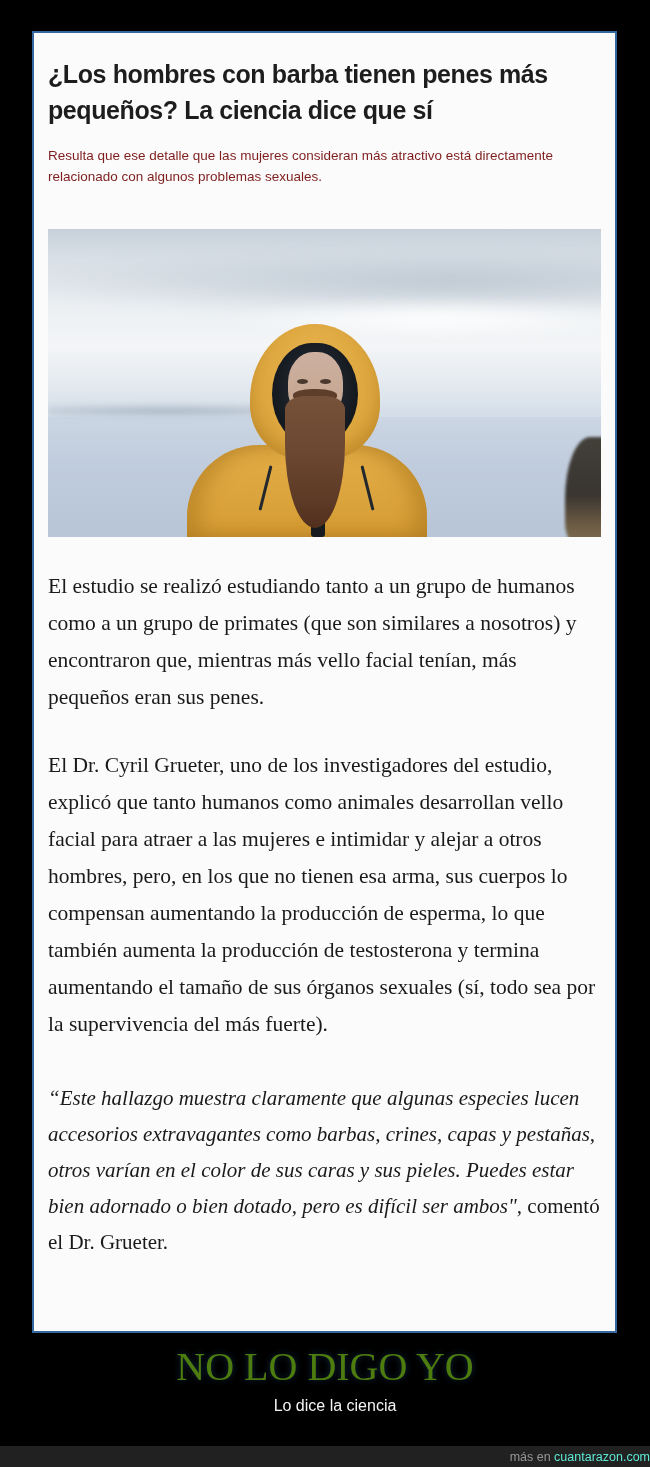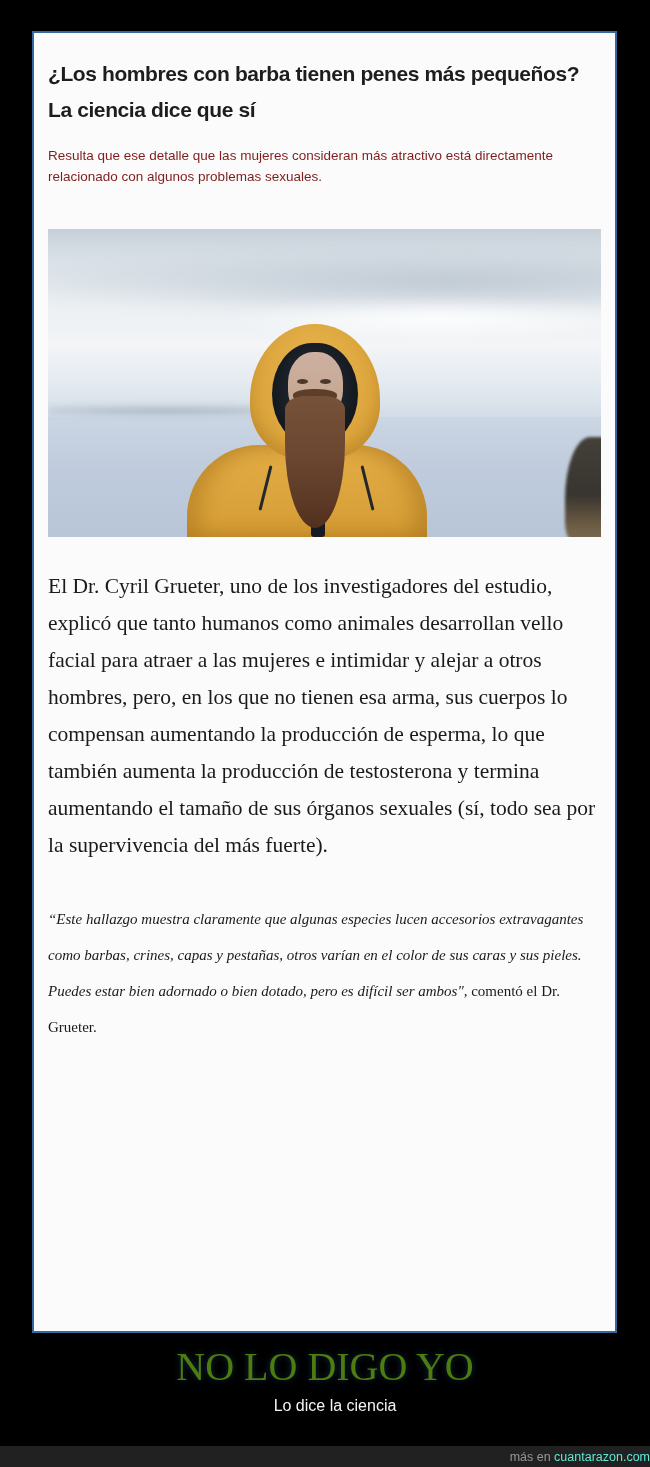--- a/index.html
+++ b/index.html
@@ -18,21 +18,21 @@
     width: 585px; height: 1302px;
     background: #fbfbfb;
     border: 2px solid #35689e;
     padding: 0 14px;
     overflow: hidden;
   }
   .headline {
     margin-top: 23px;
     font-family: "Liberation Sans", sans-serif;
     font-weight: bold;
-    font-size: 21px;
+    font-size: 25px;
     line-height: 36px;
     letter-spacing: -0.4px;
     color: #1d1d1d;
   }
   .subtitle {
     margin-top: 17px;
     max-width: 512px;
     font-size: 13.5px;
     line-height: 21px;
     color: #7f1d1d;
@@ -134,21 +134,21 @@
   .body-para {
     margin-top: 31px;
     font-family: "Liberation Serif", serif;
     font-size: 21.5px;
     line-height: 37px;
     color: #1a1a1a;
   }
   .quote-para {
     margin-top: 37px;
     font-family: "Liberation Serif", serif;
-    font-size: 15px;
+    font-size: 21px;
     line-height: 36px;
     color: #1a1a1a;
     font-style: italic;
   }
   .quote-para .attribution { font-style: normal; }
 
   
   .caption-title {
     position: absolute;
     left: 0; top: 1344px; width: 650px;
@@ -202,20 +202,21 @@
     <div class="toggle"></div>
     <div class="hood"></div>
     <div class="hood-opening"></div>
     <div class="face"></div>
     <div class="eye l"></div>
     <div class="eye r"></div>
     <div class="mustache"></div>
     <div class="beard"></div>
   </div>
 
+  <p class="body-para">El estudio se realizó estudiando tanto a un grupo de humanos como a un grupo de primates (que son similares a nosotros) y encontraron que, mientras más vello facial tenían, más pequeños eran sus penes.</p>
   <p class="body-para">El Dr. Cyril Grueter, uno de los investigadores del estudio, explicó que tanto humanos como animales desarrollan vello facial para atraer a las mujeres e intimidar y alejar a otros hombres, pero, en los que no tienen esa arma, sus cuerpos lo compensan aumentando la producción de esperma, lo que también aumenta la producción de testosterona y termina aumentando el tamaño de sus órganos sexuales (sí, todo sea por la supervivencia del más fuerte).</p>
   <p class="quote-para"><span>“Este hallazgo muestra claramente que algunas especies lucen accesorios extravagantes como barbas, crines, capas y pestañas, otros varían en el color de sus caras y sus pieles. Puedes estar bien adornado o bien dotado, pero es difícil ser ambos",</span><span class="attribution"> comentó el Dr. Grueter.</span></p>
 </div>
 
 <div class="caption-title">NO LO DIGO YO</div>
 <div class="caption-subtitle">Lo dice la ciencia</div>
 
 <div class="footer-bar">
   <span class="prefix">más en </span>
     <a class="site" href="#">cuantarazon.com</a>

